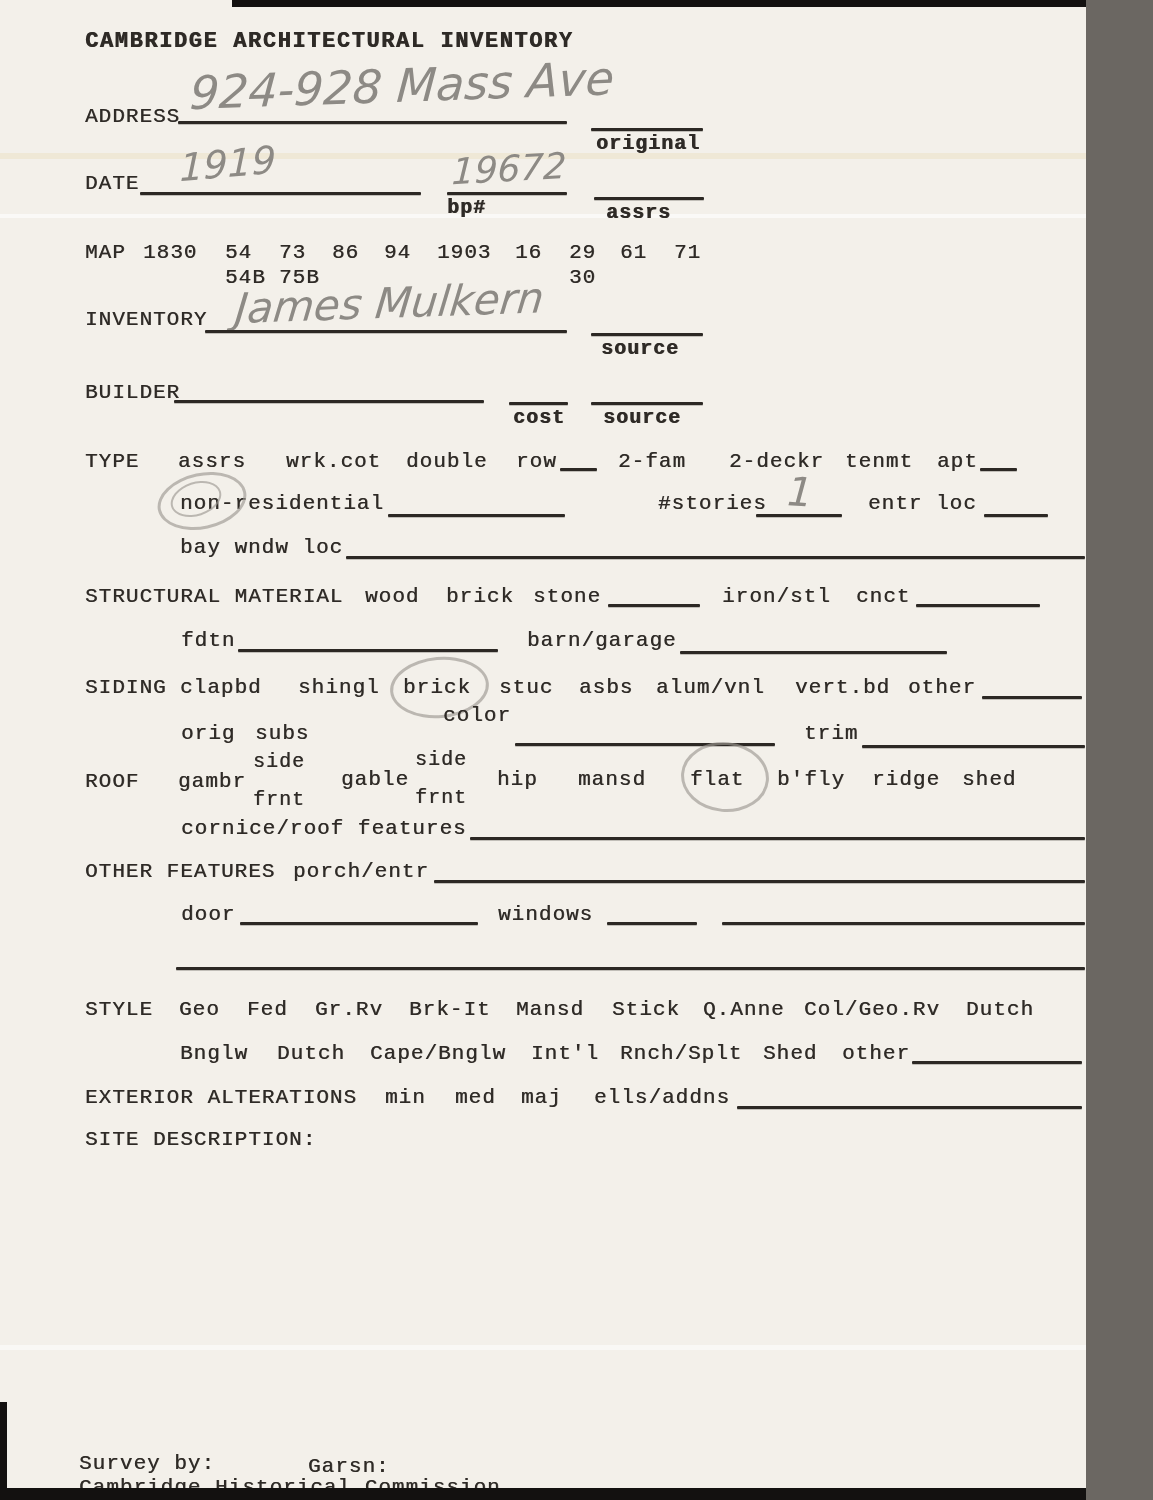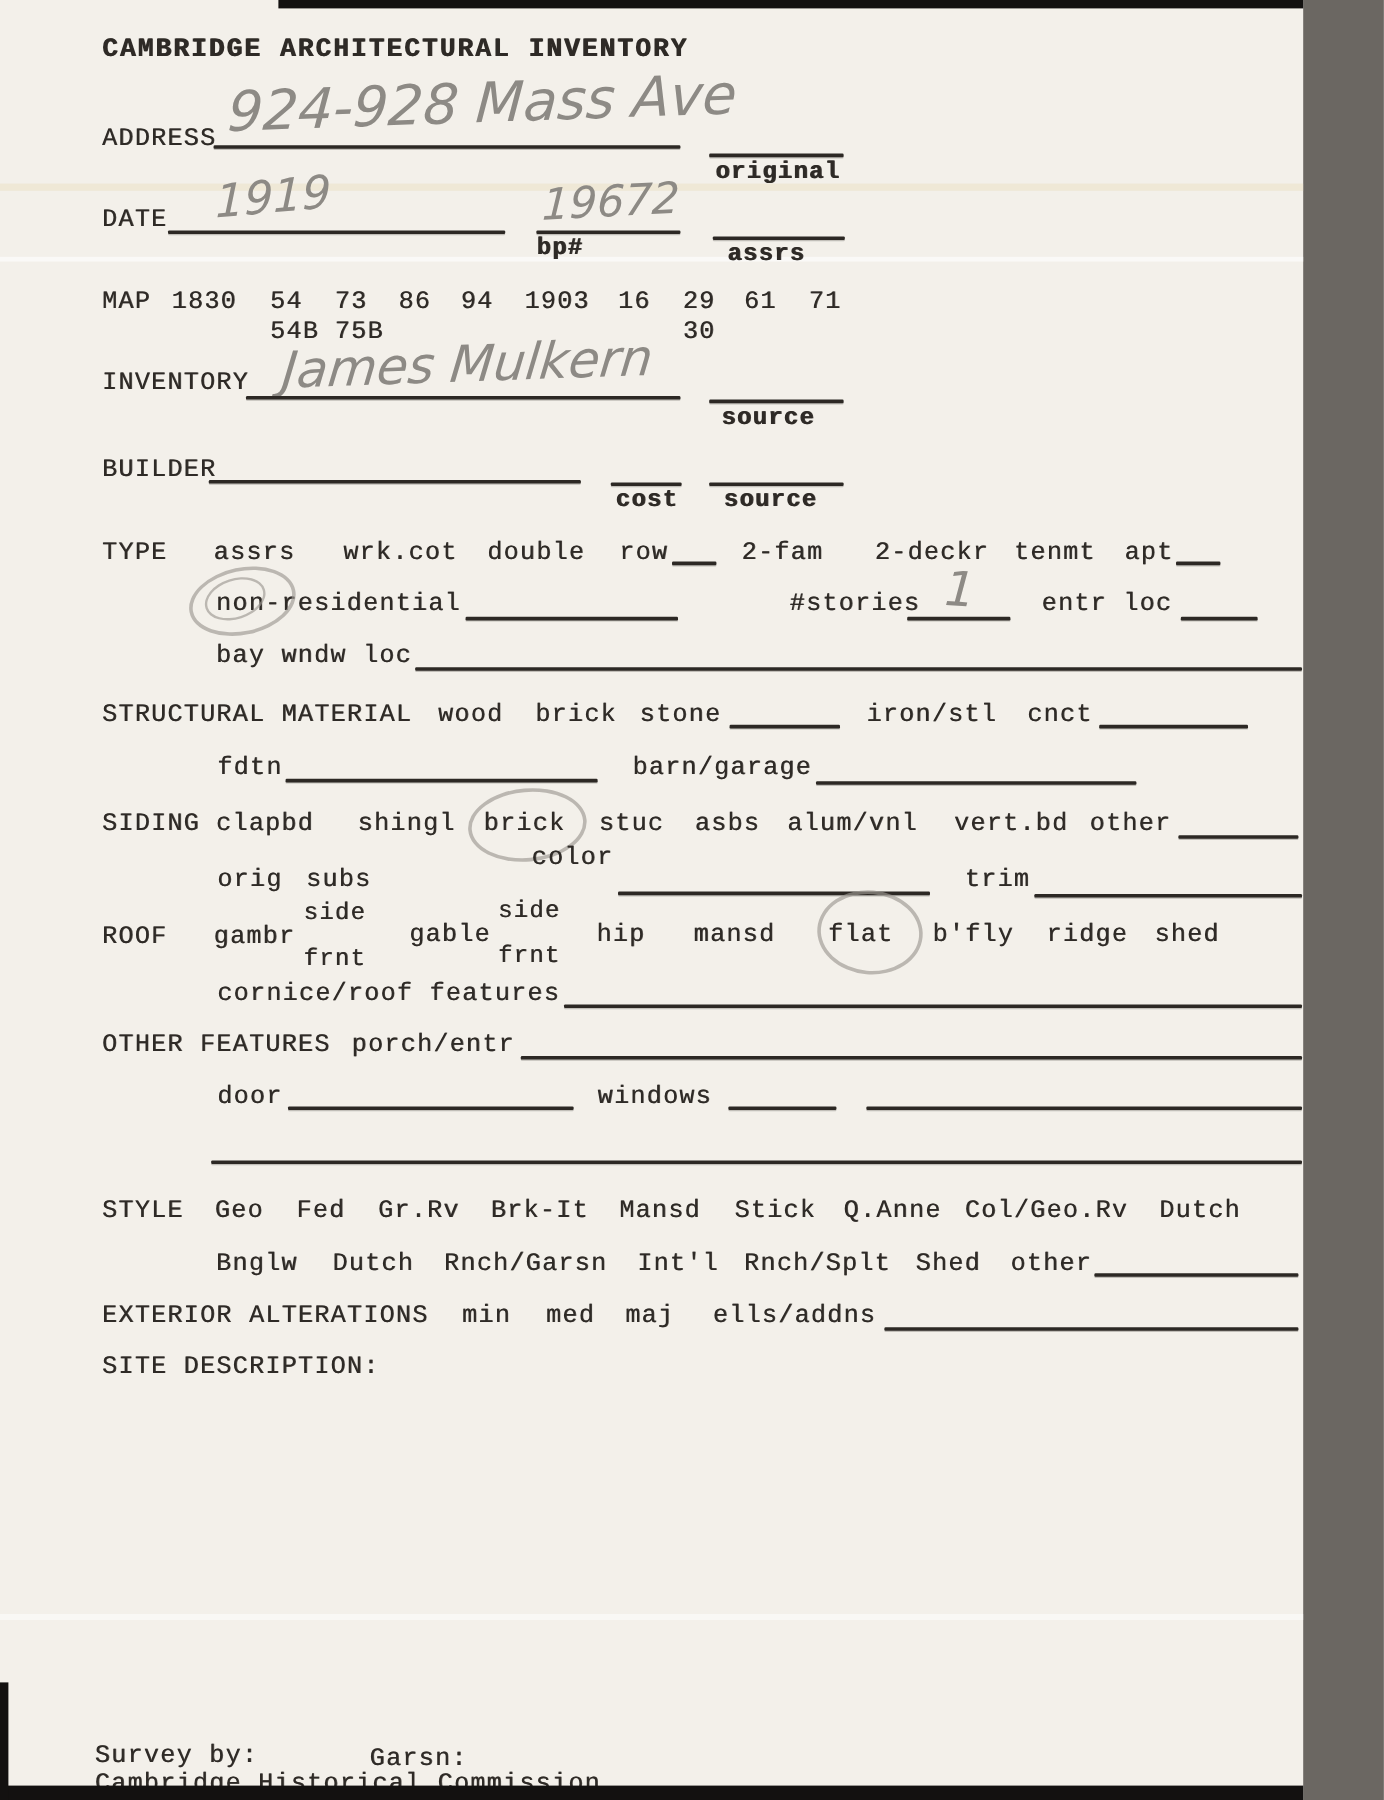--- a/index.html
+++ b/index.html
@@ -193,21 +193,21 @@
   <span class="t" style="left:315px;top:998px">Gr.Rv</span>
   <span class="t" style="left:409px;top:998px">Brk-It</span>
   <span class="t" style="left:516px;top:998px">Mansd</span>
   <span class="t" style="left:612px;top:998px">Stick</span>
   <span class="t" style="left:703px;top:998px">Q.Anne</span>
   <span class="t" style="left:804px;top:998px">Col/Geo.Rv</span>
   <span class="t" style="left:966px;top:998px">Dutch</span>
 
   <span class="t" style="left:180px;top:1042px">Bnglw</span>
   <span class="t" style="left:277px;top:1042px">Dutch</span>
-  <span class="t" style="left:370px;top:1042px">Rnch/Garsn</span>
+  <span class="t" style="left:370px;top:1042px">Cape/Bnglw</span>
   <span class="t" style="left:531px;top:1042px">Int'l</span>
   <span class="t" style="left:620px;top:1042px">Rnch/Splt</span>
   <span class="t" style="left:763px;top:1042px">Shed</span>
   <span class="t" style="left:842px;top:1042px">other</span>
   <div class="ln" style="left:912px;top:1061px;width:170px;"></div>
 
   <span class="t" style="left:85px;top:1086px">EXTERIOR ALTERATIONS</span>
   <span class="t" style="left:385px;top:1086px">min</span>
   <span class="t" style="left:455px;top:1086px">med</span>
   <span class="t" style="left:521px;top:1086px">maj</span>

